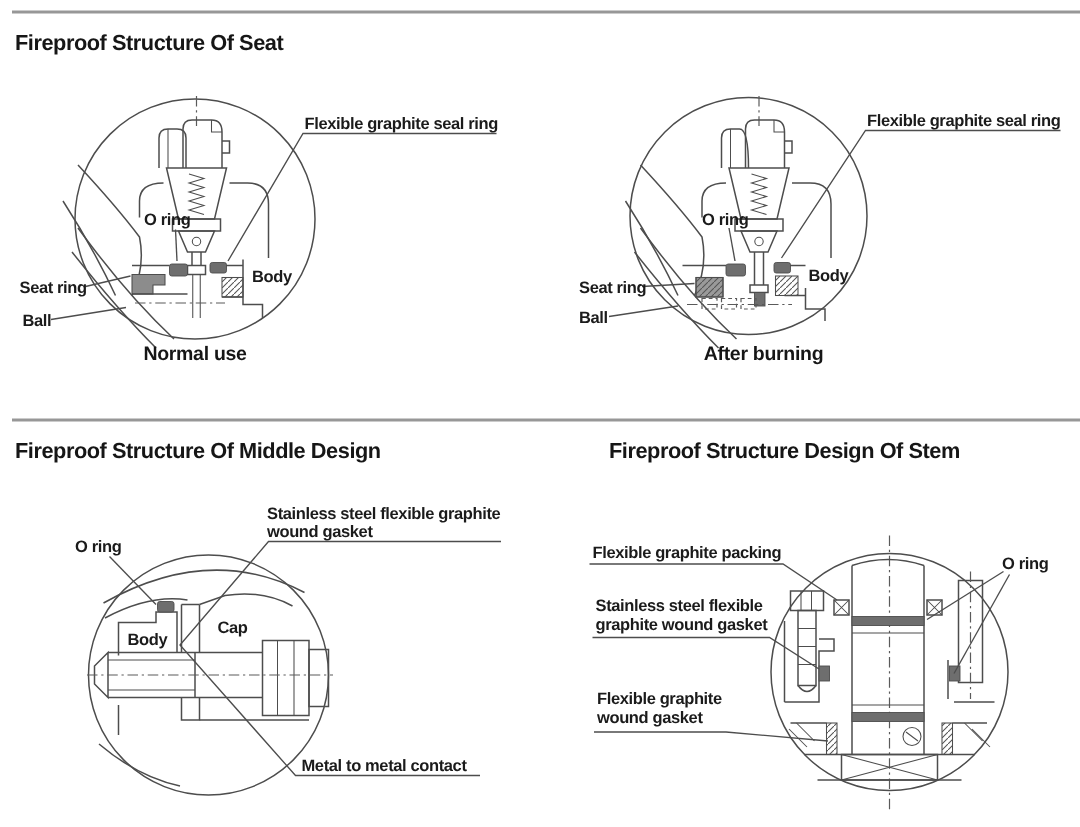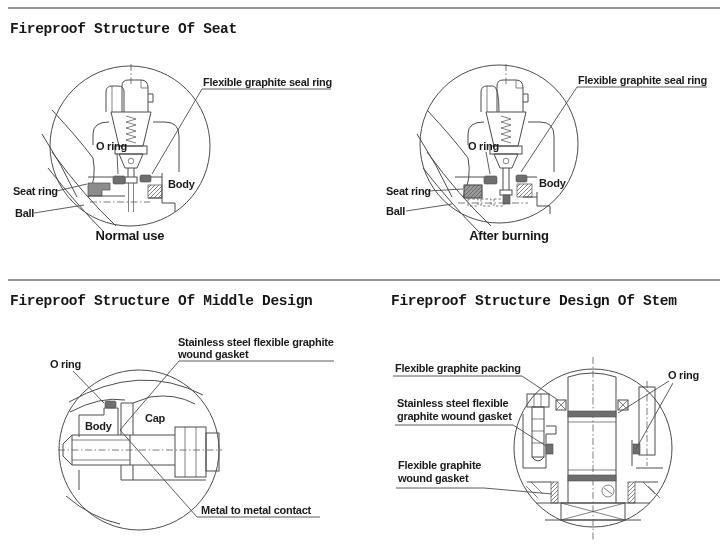--- a/index.html
+++ b/index.html
@@ -3,21 +3,21 @@
 <meta charset="utf-8">
 <style>
   html,body{margin:0;padding:0;}
   body{
     width:720px;height:551px;position:relative;background:#ffffff;
     font-family:"Liberation Sans", sans-serif;overflow:hidden;
   }
   .rule{position:absolute;left:8px;right:0;height:2px;background:#979797;}
   .sec-title{
     position:absolute;font-size:14.5px;font-weight:700;color:#161616;
-    letter-spacing:-0.3px;white-space:nowrap;font-family:Liberation Mono, monospace;
+    letter-spacing:-0.3px;white-space:nowrap;
   }
   svg{position:absolute;left:0;top:0;}
   .ln{fill:none;stroke:#4d4d4d;stroke-width:1;}
   .thin{fill:none;stroke:#4d4d4d;stroke-width:0.7;}
   .cl{fill:none;stroke:#5a5a5a;stroke-width:0.8;stroke-dasharray:7 2.5 1.5 2.5;}
   .dash{fill:none;stroke:#5a5a5a;stroke-width:0.8;stroke-dasharray:2.5 2;}
   .ldr{fill:none;stroke:#4d4d4d;stroke-width:0.9;}
   .fg{fill:#8c8c8c;stroke:#4d4d4d;stroke-width:0.7;}
   .fgh{fill:#9a9a9a;stroke:#4d4d4d;stroke-width:0.7;}
   .fd{fill:#6e6e6e;stroke:#4d4d4d;stroke-width:0.6;}
@@ -32,21 +32,21 @@
   }
 </style>
 </head>
 <body>
 
 <div class="rule" style="top:7px"></div>
 <div class="rule" style="top:279px"></div>
 
 <div class="sec-title" style="left:10px;top:21px">Fireproof Structure Of Seat</div>
 <div class="sec-title" style="left:10px;top:293px">Fireproof Structure Of Middle Design</div>
-<div class="sec-title" style="left:391px;top:293px">Fireproof Structure Design Of Stem</div>
+<div class="sec-title" style="left:406px;top:293px">Fireproof Structure Design Of Stem</div>
 
 <svg width="720" height="551" viewBox="0 0 720 551">
   <defs>
     <pattern id="hatch" width="4" height="4" patternUnits="userSpaceOnUse">
       <path d="M0,4 L4,0" stroke="#555" stroke-width="0.7"></path>
     </pattern>
   </defs>
 
   <g>
     <circle class="ln" cx="130" cy="146" r="80"></circle>

